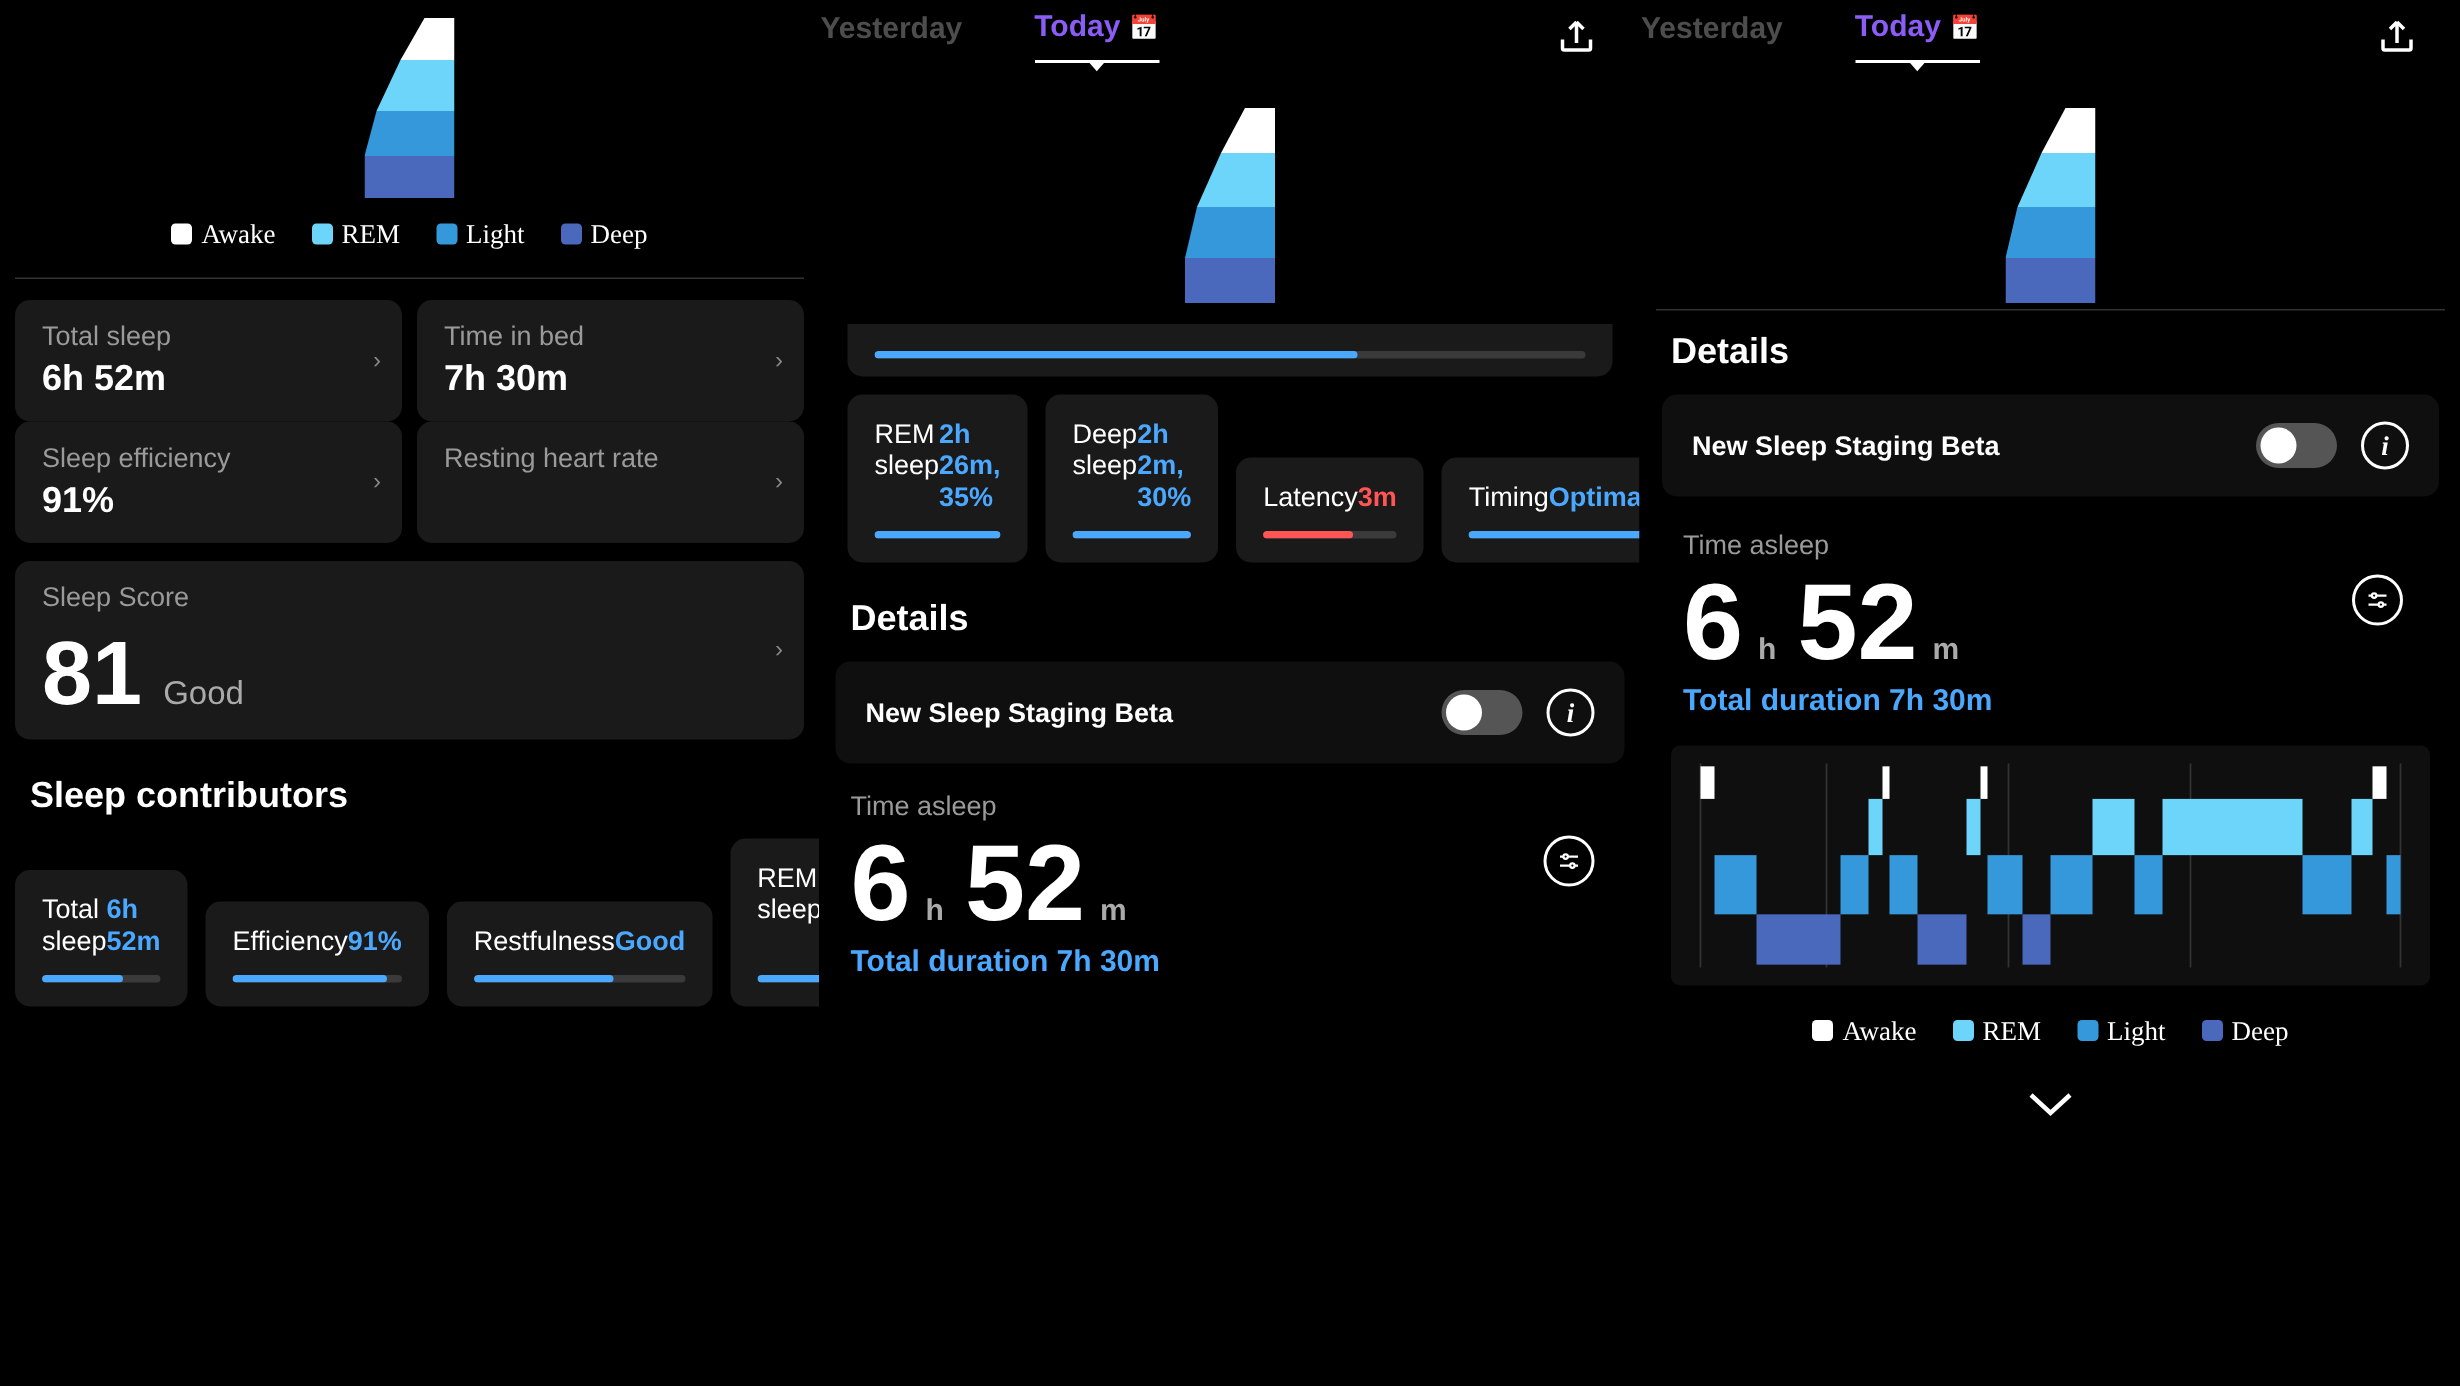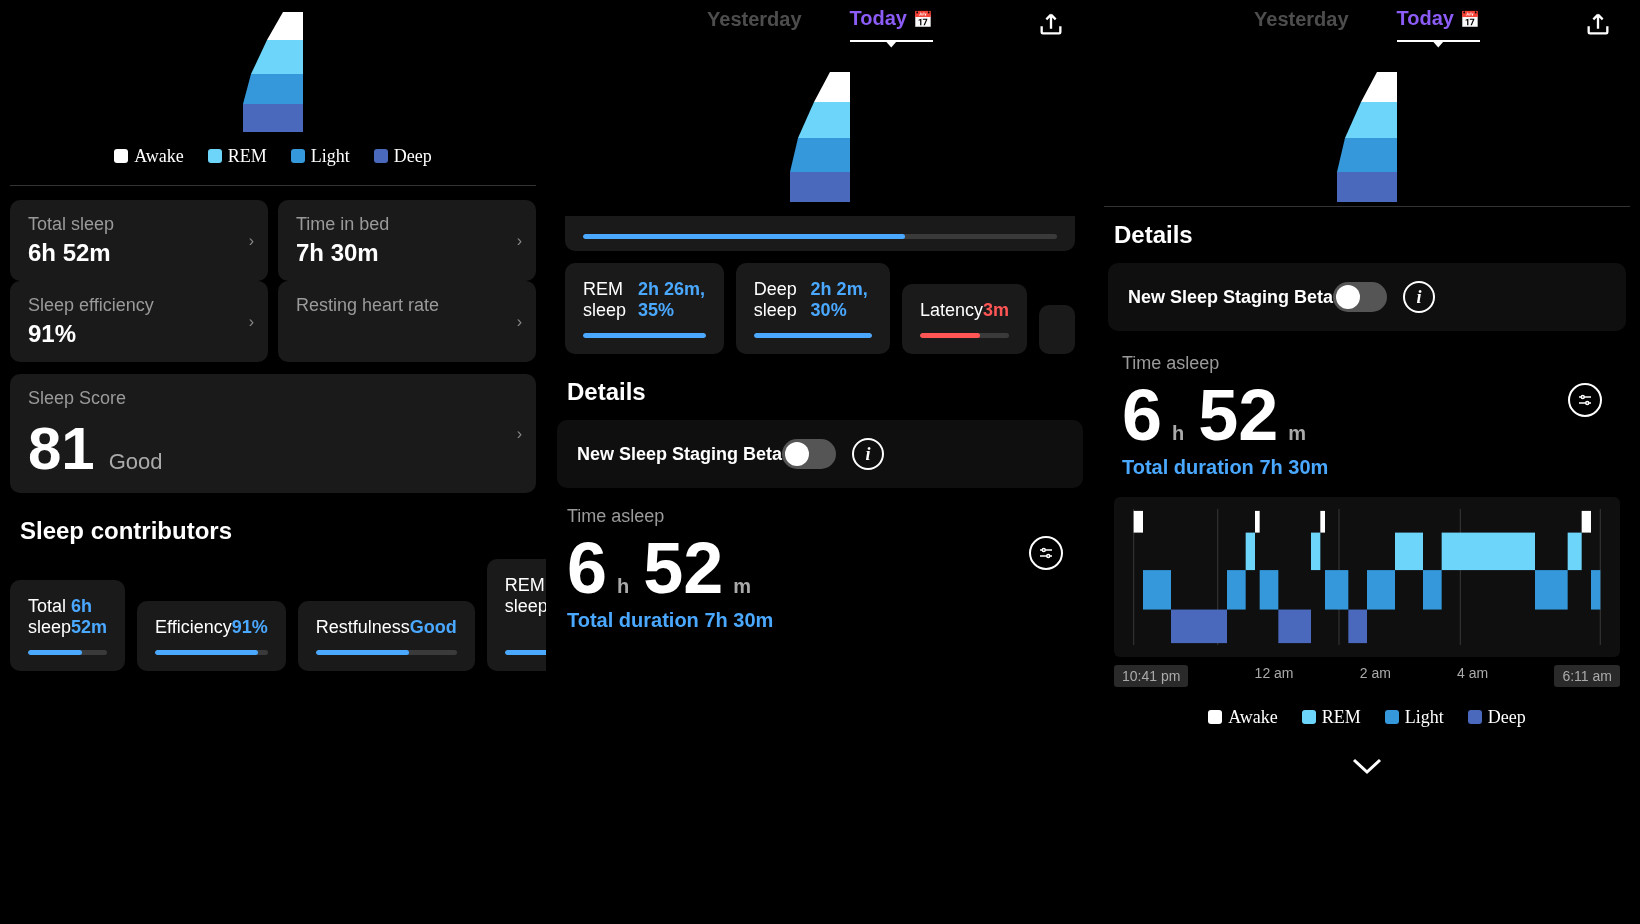--- a/index.html
+++ b/index.html
@@ -16,21 +16,20 @@
   flex: 1;
   position: relative;
   overflow: hidden;
 }
 .screen + .screen { border-left: 1px solid #000; }
 
 
 .tabs {
   display: flex;
   align-items: center;
-  justify-content: center;
   gap: 48px;
   height: 48px;
   position: relative;
 }
 .tab {
   font-size: 20px;
   color: #8b5cf6;
   font-weight: 600;
   padding-bottom: 10px;
   position: relative;
@@ -96,21 +95,21 @@
 .bar-head { display:flex; justify-content:space-between; font-size:18px; }
 .bar-head .lbl { color:#fff; }
 .bar-head .val-blue { color:#4aa8ff; font-weight:600; }
 .bar-head .val-red { color:#ff5555; font-weight:600; }
 .track { height:5px; background:#3a3a3a; border-radius:3px; margin-top:12px; position:relative; overflow:hidden; }
 .fill { height:100%; border-radius:3px; }
 .fill-blue { background:#4aa8ff; }
 .fill-red { background:#ff5555; }
 
 
-.beta-row { display:flex; align-items:center; justify-content:flex-start; padding:18px 20px; background:#0f0f0f; border-radius:10px; margin:0 10px; }
+.beta-row { display:flex; align-items:center; justify-content:space-between; padding:18px 20px; background:#0f0f0f; border-radius:10px; margin:0 10px; }
 .beta-row .txt { font-size:18px; font-weight:600; }
 .beta-right { display:flex; align-items:center; gap:16px; }
 .toggle { width:54px; height:30px; background:#555; border-radius:15px; position:relative; }
 .toggle .knob { width:24px; height:24px; background:#fff; border-radius:50%; position:absolute; top:3px; left:3px; }
 .info-circ { width:32px; height:32px; border:2px solid #fff; border-radius:50%; display:flex; align-items:center; justify-content:center; font-family:serif; font-style:italic; font-size:18px; font-weight:bold; }
 
 
 .time-asleep { margin:18px 20px 6px; position:relative; }
 .time-asleep .small { color:#9a9a9a; font-size:18px; }
 .big-time { font-size:72px; font-weight:600; display:flex; align-items:baseline; gap:6px; }
@@ -274,20 +273,24 @@
     <div class="bar-card">
       <div class="bar-head">
           <span class="lbl">Latency</span>
           <span class="val-red">3m</span>
         </div>
       <div class="track">
           <div class="fill fill-red" style="width:67%"></div>
         </div>
     </div>
     <div class="bar-card">
+      <div class="bar-head">
+          <span class="lbl">Timing</span>
+          <span class="val-blue">Optimal</span>
+        </div>
       <div class="track">
           <div class="fill fill-blue" style="width:100%"></div>
         </div>
     </div>
   </div>
 
   <div class="section-title">Details</div>
 
   <div class="beta-row">
     <span class="txt">New Sleep Staging Beta</span>
@@ -395,27 +398,20 @@
           <rect x="210" width="24.00000000000002" y="68" height="40" fill="#3498db"></rect>
           <rect x="234.00000000000003" width="23.99999999999998" y="30" height="38" fill="#6dd5fa"></rect>
           <rect x="258" width="16.000000000000014" y="68" height="40" fill="#3498db"></rect>
           <rect x="274" width="79.99999999999999" y="30" height="38" fill="#6dd5fa"></rect>
           <rect x="354" width="28.000000000000025" y="68" height="40" fill="#3498db"></rect>
           <rect x="382" width="11.999999999999966" y="30" height="38" fill="#6dd5fa"></rect>
           <rect x="394" width="8.000000000000007" y="8" height="22" fill="#ffffff"></rect>
           <rect x="402" width="8.000000000000007" y="68" height="40" fill="#3498db"></rect>
         </svg>
     </div>
-    <div class="axis-row">
-      <span class="axis-cap">10:41 pm</span>
-      <span>12 am</span>
-      <span>2 am</span>
-      <span>4 am</span>
-      <span class="axis-cap">6:11 am</span>
-    </div>
   </div>
 
   <div class="legend" style="margin-top:6px;">
     <span><span class="dot awake-c"></span><span>Awake</span></span>
     <span><span class="dot rem-c"></span><span>REM</span></span>
     <span><span class="dot light-c"></span><span>Light</span></span>
     <span><span class="dot deep-c"></span><span>Deep</span></span>
   </div>
 
   <div class="chevron-down">

